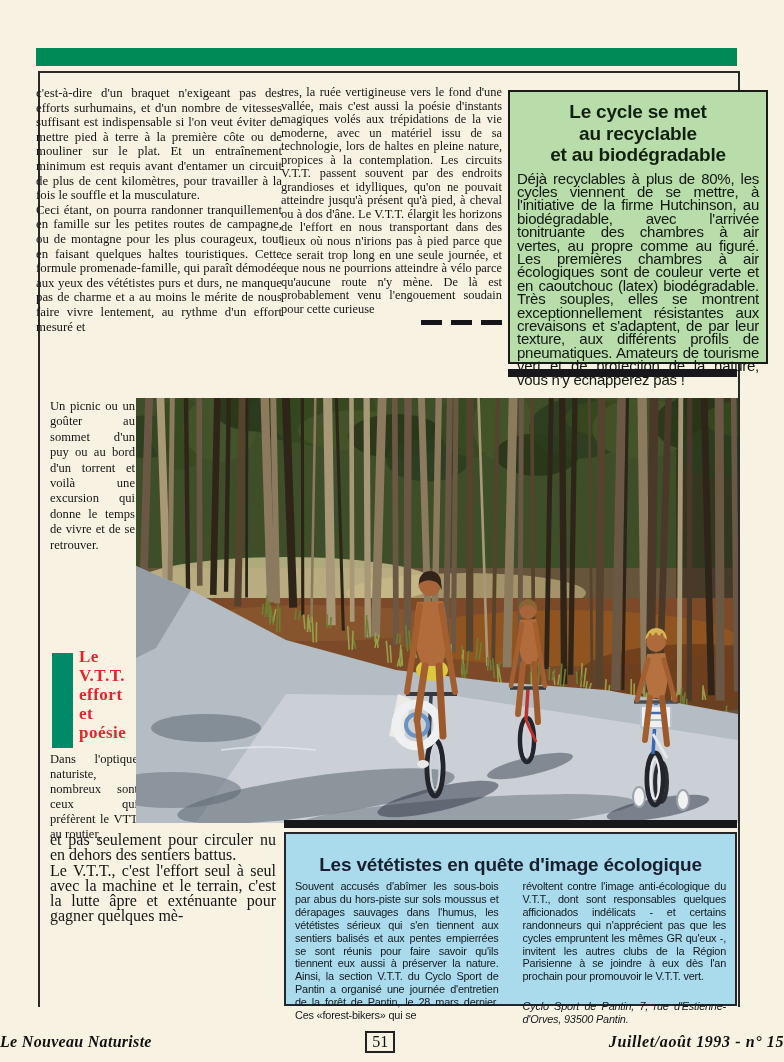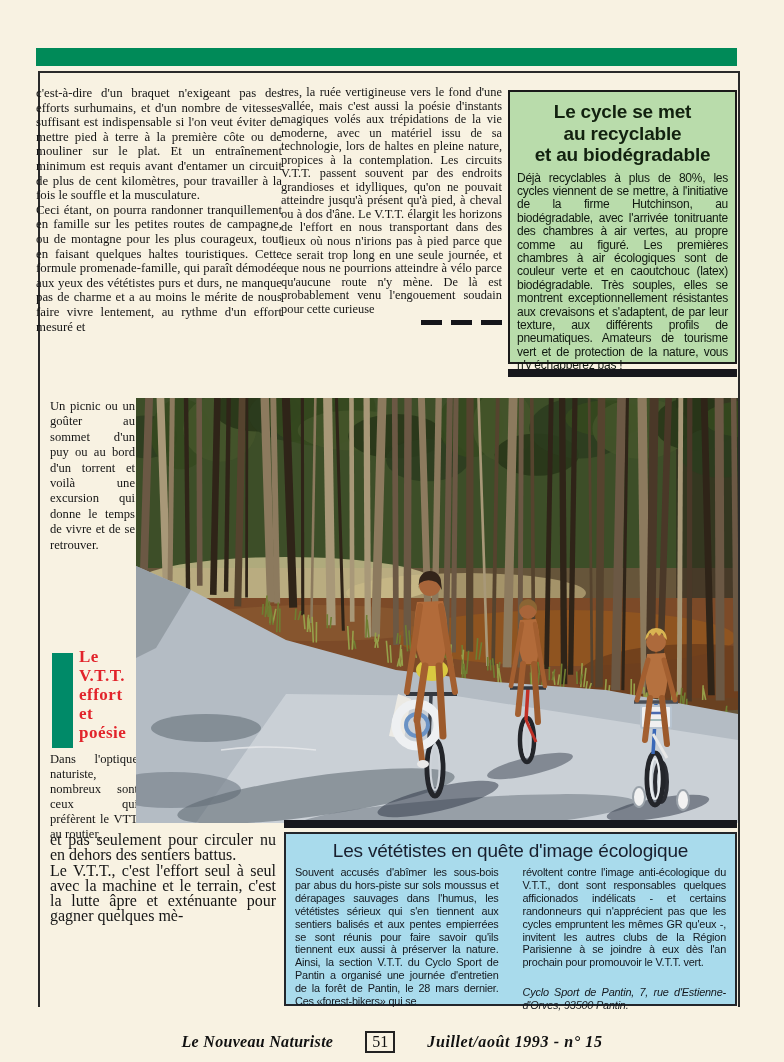--- a/index.html
+++ b/index.html
@@ -18,37 +18,37 @@
   .narrow1{left:50px;top:399px;width:85px;font-size:12.6px;line-height:15.4px;}
   .narrow1 p+p{margin-top:1px;}
   .vttheading{left:52px;top:647px;width:120px;}
   .vttheading .gbar{position:absolute;left:0;top:6px;width:21px;height:95px;background:#008a68;}
   .vttheading .hlines{margin-left:27px;font-family:Liberation Serif, serif;
       font-weight:bold;font-size:17px;line-height:19px;color:#e2242b;letter-spacing:.5px;}
   .narrow2{left:50px;top:752px;width:88px;font-size:12.6px;line-height:15px;}
   .bottomcol{left:50px;top:832px;width:226px;font-size:16px;line-height:15px;}
   .bottomcol p+p{margin-top:1px;}
   .photo{left:136px;top:398px;width:602px;height:425px;background:#6b5a3e;}
-  .greenbox{left:508px;top:90px;width:229px;height:274px;background:#b9dcab;
+  .greenbox{left:508px;top:90px;width:260px;height:274px;background:#b9dcab;
       border:2px solid #1a1a1a;box-sizing:border-box;font-family:"Liberation Sans", sans-serif;}
   .greenbox .gtitle{margin:9px 4px 6px 4px;text-align:center;font-weight:bold;
       font-size:19px;line-height:21.5px;color:#12210f;letter-spacing:-0.2px;}
-  .greenbox .gbody{margin:4px 7px;font-size:12px;line-height:13.4px;text-align:justify;
+  .greenbox .gbody{margin:4px 7px;font-size:15px;line-height:13.4px;text-align:justify;
       color:#101810;letter-spacing:-0.25px;}
   .blackbar1{left:508px;top:369px;width:229px;height:8px;background:#17171c;}
   .blackbar2{left:284px;top:820px;width:453px;height:8px;background:#17171c;}
   .cyanbox{left:284px;top:832px;width:453px;height:174px;background:#a9dbec;
       border:2px solid #23262b;box-sizing:border-box;font-family:"Liberation Sans", sans-serif;}
-  .cyanbox .ctitle{margin:6px 6px 4px 6px;text-align:center;font-weight:normal;font-size:19px;
+  .cyanbox .ctitle{margin:20px 6px 4px 6px;text-align:center;font-weight:bold;font-size:19px;
       color:#181f2e;letter-spacing:-0.2px;}
   .cyanbody{display:flex;gap:24px;margin:4px 9px;}
   .cyanbody .ccol{width:50%;font-size:10.9px;line-height:12.9px;text-align:justify;
       color:#14181e;letter-spacing:-0.2px;}
   .cyanbody .addr{font-style:italic;margin-top:17px;}
-  .footer{left:0;top:1031px;width:784px;display:flex;justify-content:center;
+  .footer{left:0;top:1031px;width:784px;display:flex;justify-content:space-between;
       align-items:center;gap:32px;font-weight:bold;font-size:16px;color:#111;}
   .footer .mag{font-style:italic;letter-spacing:.3px;}
   .footer .pnum{font-style:normal;font-weight:normal;border:2px solid #222;
       padding:0 5px 0 5px;font-size:16px;line-height:18px;}
   .footer .issue{font-style:italic;letter-spacing:.6px;}
 </style>
 </head>
 <body>
 
 <div class="page">

